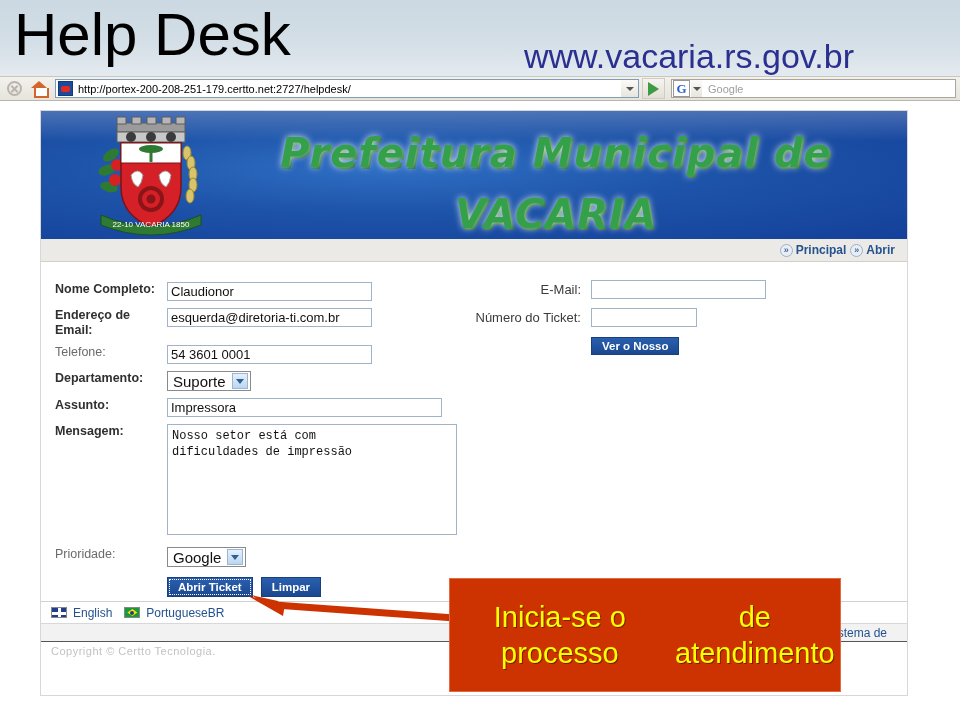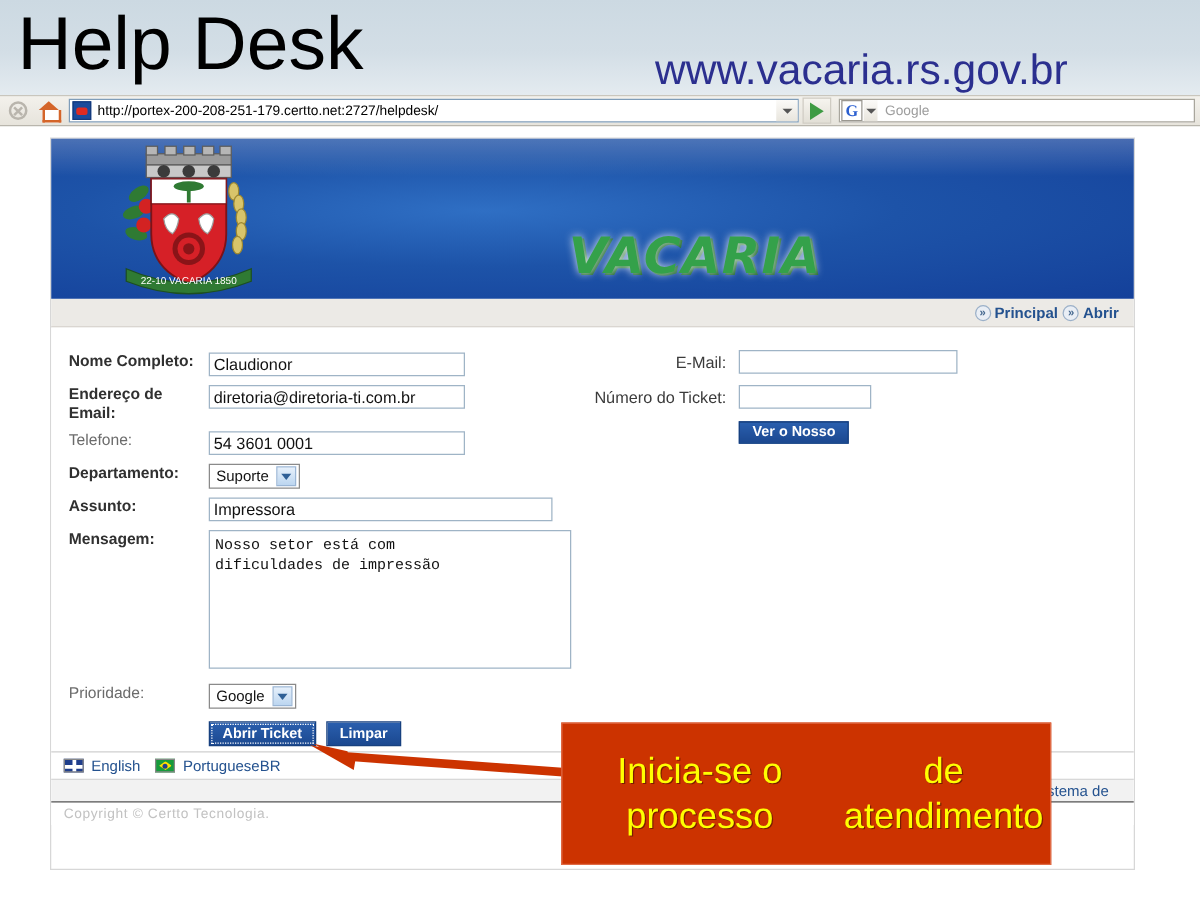--- a/index.html
+++ b/index.html
@@ -147,21 +147,21 @@
   .flabel { width:112px; font-size:12.5px; color:#303030; font-weight:bold; line-height:15px; }
   .flabel.soft { font-weight:normal; color:#6b6b6b; }
   .finput {
     height:19px; border:1px solid #9fb4c6; background:#fff;
     font-size:13px; color:#111; padding:0 3px; line-height:18px;
     font-family:"Liberation Sans", sans-serif; white-space:nowrap; overflow:hidden;
   }
   .w205 { width:205px; } .w275 { width:275px; }
   .fselect {
     height:20px; border:1px solid #8a8a8a; background:#fff;
-    display:inline-flex; align-items:center; font-size:12px; color:#111;
+    display:inline-flex; align-items:center; font-size:15px; color:#111;
     padding-left:5px; padding-right:2px;
   }
   .sel-arrow {
     width:16px;height:16px;margin-left:6px;
     background:linear-gradient(to bottom,#e6f0fb,#bcd6f0);
     border:1px solid #9ab6d6; display:flex;align-items:center;justify-content:center;
   }
   .sel-caret{width:0;height:0;border-left:4px solid transparent;
     border-right:4px solid transparent;border-top:5px solid #2e5f96;}
   .ftext {
@@ -315,21 +315,21 @@
           <circle cx="64" cy="84" r="13" fill="#8a1418"></circle>
           <circle cx="64" cy="84" r="9" fill="#d62027"></circle>
           <circle cx="64" cy="84" r="4.5" fill="#8a1418"></circle>
         </g>
 
         <path d="M14 100 Q64 122 114 100 L114 110 Q64 130 14 110 Z" fill="#2f7a33" stroke="#1d4f21"></path>
         <text x="64" y="112" font-size="8" fill="#ffffff" text-anchor="middle" font-family="Liberation Sans, sans-serif">22-10 VACARIA 1850</text>
       </svg>
 
       <div class="banner-title">
-        <br>
+        <span>Prefeitura Municipal de</span><br>
         <span>VACARIA</span>
       </div>
     </div>
 
     <div class="navstrip">
       <div class="nav-link">
         <span class="chev">»</span>
         <span>Principal</span>
       </div>
       <div class="nav-link">
@@ -342,21 +342,21 @@
 
       <div class="left-col">
 
         <div class="frow">
           <div class="flabel">Nome Completo:</div>
           <div class="finput w205">Claudionor</div>
         </div>
 
         <div class="frow">
           <div class="flabel">Endereço de Email:</div>
-          <div class="finput w205">diretoria@diretoria-ti.com.br</div>
+          <div class="finput w205">esquerda@diretoria-ti.com.br</div>
         </div>
 
         <div class="frow">
           <div class="flabel soft">Telefone:</div>
           <div class="finput w205">54 3601 0001</div>
         </div>
 
         <div class="frow">
           <div class="flabel">Departamento:</div>
           <div class="fselect">

